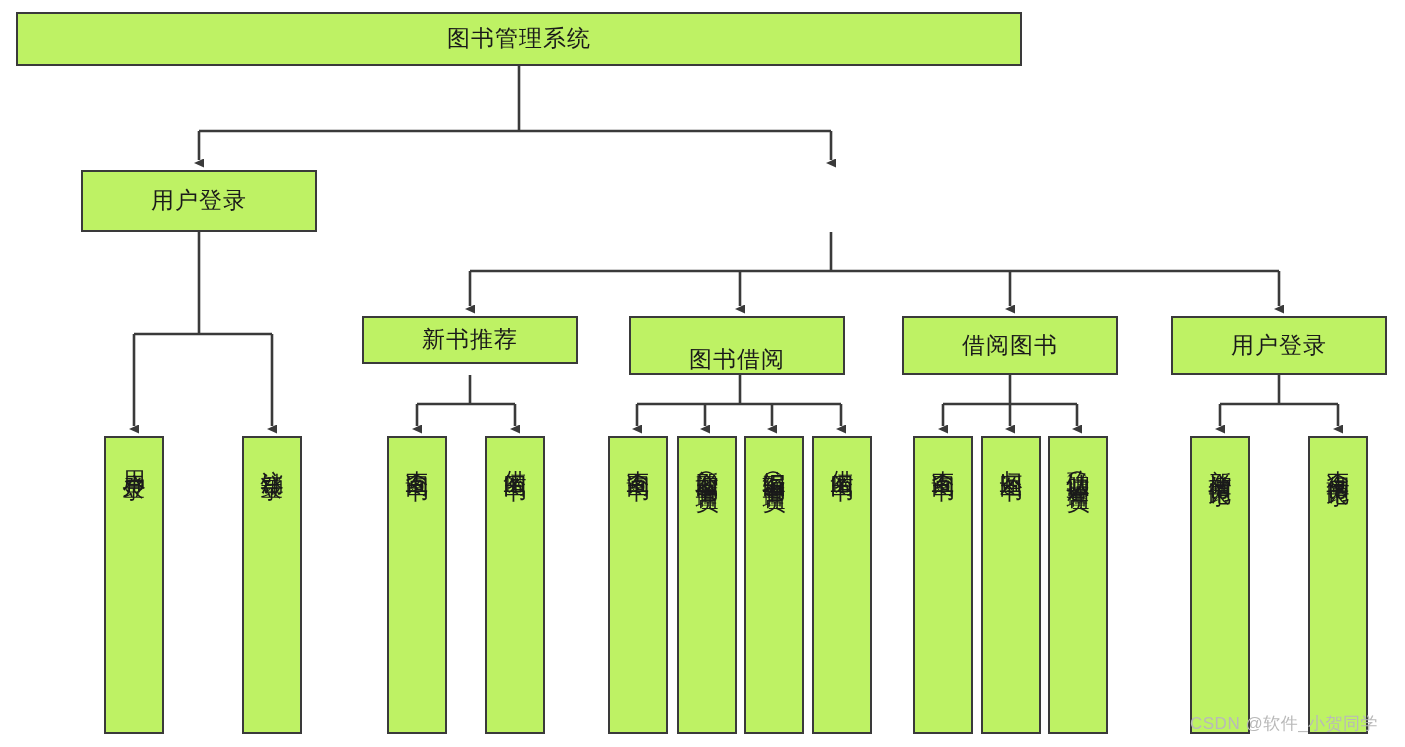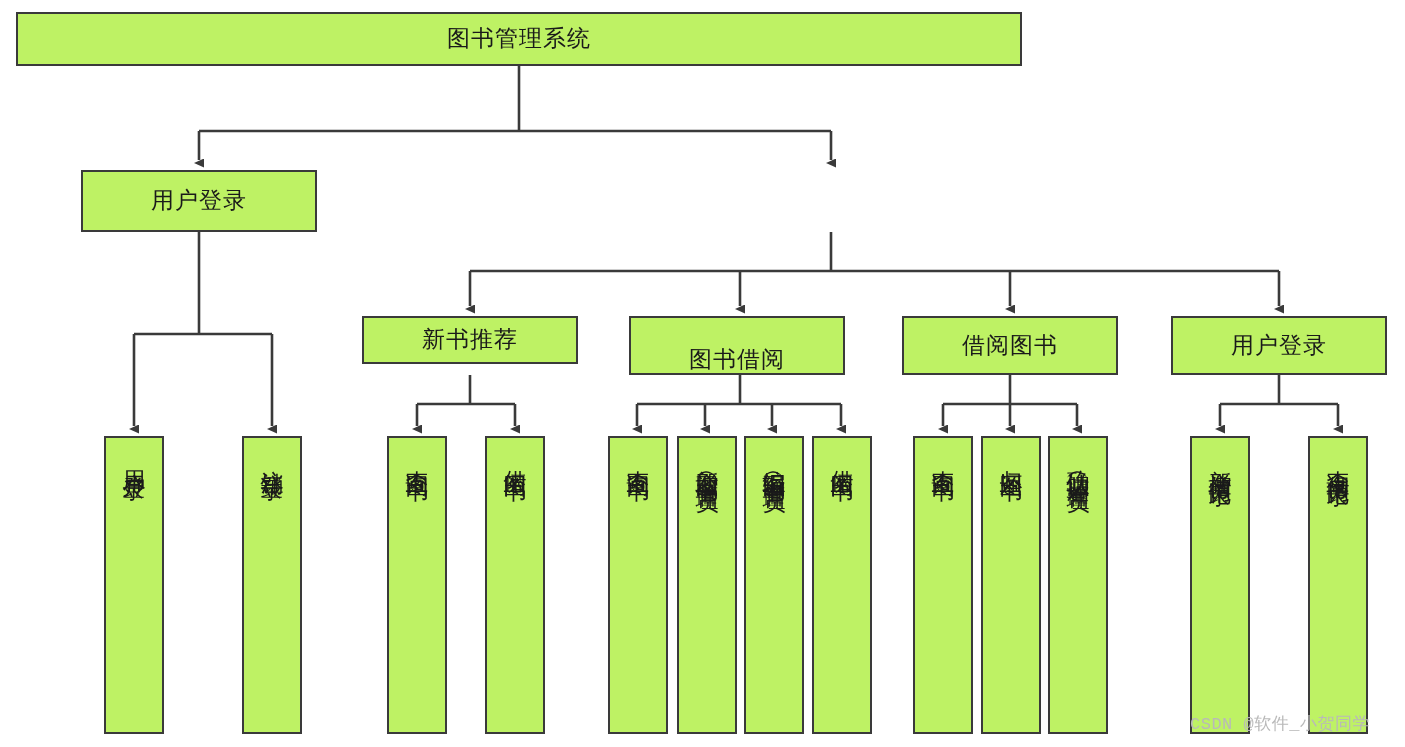--- a/index.html
+++ b/index.html
@@ -55,21 +55,20 @@
     font-size: 23px;
     letter-spacing: 3px;
     line-height: 1.0;
   }
   .watermark {
     position: absolute;
     font-size: 17px;
     color: #b9b9b9;
     white-space: nowrap;
     letter-spacing: 0.5px;
-    font-family: Liberation Mono, monospace;
   }
 </style>
 </head>
 <body>
 
 <div id="canvas">
 
   <svg class="edges" viewBox="0 0 1405 747">
     <defs>
       <marker id="arrowhead" markerWidth="9" markerHeight="10" refX="1.5" refY="5" orient="auto" markerUnits="userSpaceOnUse">

